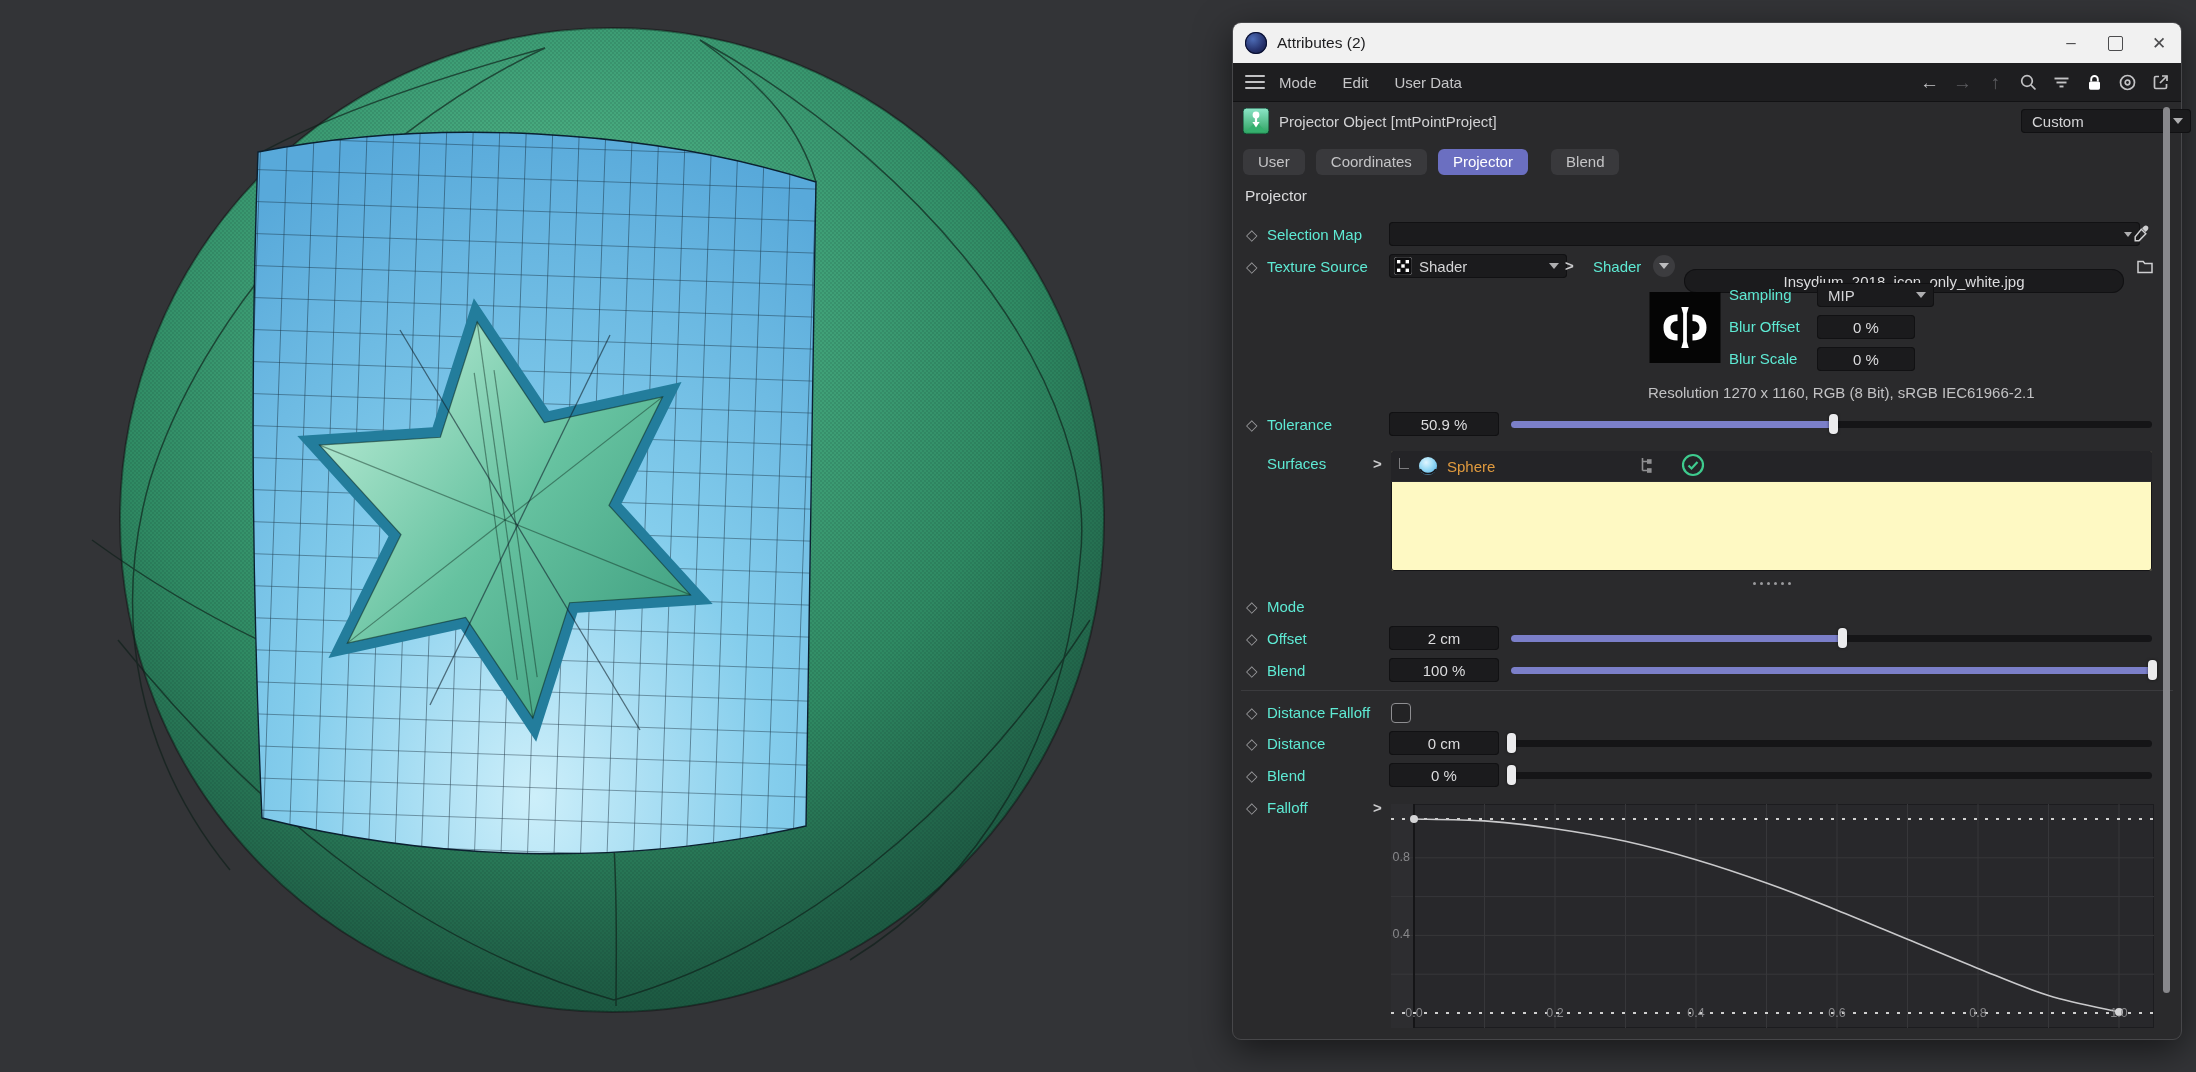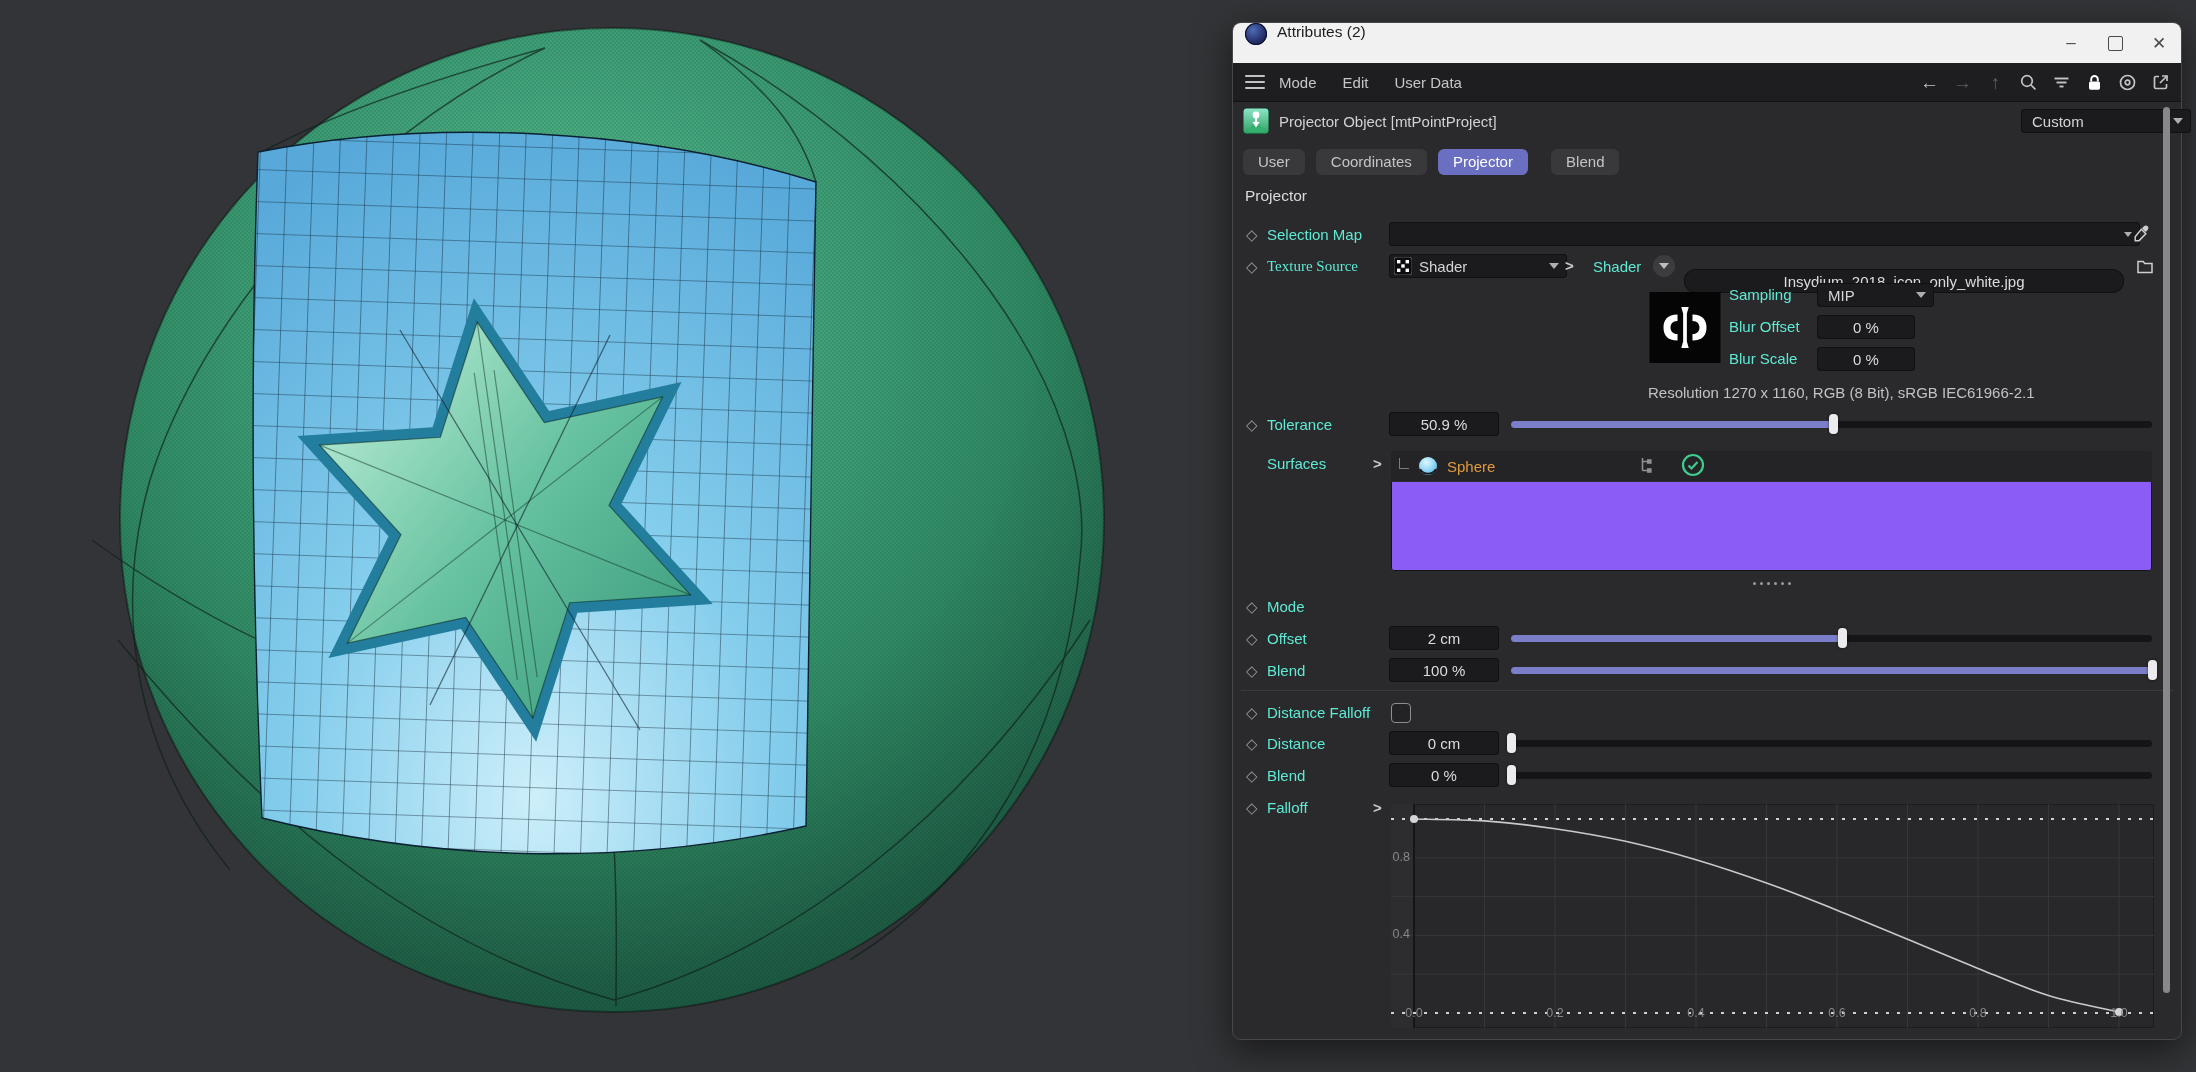--- a/index.html
+++ b/index.html
@@ -4,21 +4,21 @@
 <style>
   html,body{margin:0;padding:0;background:#333437;}
   #stage{position:relative;width:2196px;height:1072px;overflow:hidden;
          font-family:"Liberation Sans",sans-serif;color:#c9c9cb;font-size:15px;}
 
   
   #panel{position:absolute;left:1232px;top:22px;width:948px;height:1016px;
          background:#2a2a2c;border-radius:9px;border:1px solid #47474a;
          box-shadow:0 10px 36px rgba(0,0,0,.55);z-index:5;}
   .titlebar{position:absolute;left:0;top:0;width:100%;height:40px;background:#f1f1f1;
-            border-radius:8px 8px 0 0;display:flex;}
+            border-radius:8px 8px 0 0;display:flex;align-items:center;}
   .titlebar .title{color:#1d1d1f;font-size:15.5px;margin-left:10px;}
   .c4d-icon{width:22px;height:22px;margin-left:12px;border-radius:50%;
             background:radial-gradient(circle at 36% 32%,#4d6cb6 0%,#27336e 55%,#0d1536 100%);
             box-shadow:inset 0 0 0 1px #0a1030;}
   .winbtns{margin-left:auto;display:flex;align-items:center;height:100%;}
   .wbtn{width:44px;height:100%;display:flex;align-items:center;justify-content:center;
         color:#4c4c4e;font-size:17px;}
   .wbtn.maxi i{display:block;width:13px;height:13px;border:1.6px solid #4c4c4e;border-radius:2px;}
 
   .menubar{position:absolute;left:0;top:40px;width:100%;height:38px;background:#1e1e20;
@@ -46,21 +46,21 @@
   .chev{color:#cbcbcd;font-weight:700;font-size:15px;}
   .slider{position:relative;height:26px;}
   .slider .track{position:absolute;left:0;right:0;top:10px;height:7px;background:#151517;border-radius:4px;}
   .slider .fill{position:absolute;left:0;top:10px;height:7px;background:#7b7fc9;border-radius:4px;}
   .slider .shandle{position:absolute;top:3px;width:9px;height:20px;background:#ebebed;
                    border-radius:4px;box-shadow:0 0 3px rgba(0,0,0,.6);}
   .checkbox{width:18px;height:18px;border:1.6px solid #8e8e91;border-radius:4px;background:#232325;}
   .sep{position:absolute;height:1px;background:#3b3b3e;}
 
   
-  .listbox{background:#8b5cf6;border-radius:3px;box-shadow:inset 0 0 0 1px #151517;overflow:hidden;}
+  .listbox{background:#fef9c3;border-radius:3px;box-shadow:inset 0 0 0 1px #151517;overflow:hidden;}
   .list-item{height:30px;display:flex;align-items:center;background:#242427;
              border-bottom:1px solid #2c2c2f;padding-left:8px;gap:8px;}
   .tree-glyph{width:9px;height:10px;border-left:1.6px solid #7c7c7f;border-bottom:1.6px solid #7c7c7f;
               margin-top:-6px;}
   .surf-name{color:#e09a3e;}
   .drag-dots{position:absolute;height:8px;display:flex;align-items:center;justify-content:center;gap:4px;}
   .drag-dots i{width:3px;height:3px;background:#9a9a9d;border-radius:50%;display:block;}
 
   
   #falloff-graph{position:absolute;background:#28282b;box-shadow:inset 0 0 0 1px #1c1c1f;}
@@ -248,21 +248,21 @@
       <span style="position:absolute;left:898px;top:2px;">
         <svg width="21" height="21" viewBox="0 0 20 20">
           <path d="M12.4 3.2c.95-.95 2.5-.95 3.45 0 .95.95.95 2.5 0 3.45l-1.9 1.9-3.45-3.45z" fill="#cfcfd1"></path>
           <path d="M9.8 6l4.3 4.3-6.4 6.5H4v-3.7z" fill="none" stroke="#cfcfd1" stroke-width="1.4"></path>
           </svg>
       </span>
     </div>
 
     <div class="row" style="left:0;top:230px;width:948px;">
       <span class="diamond" style="position:absolute;left:13px;">◇</span>
-      <span class="plabel" style="position:absolute;left:34px;font-family:Liberation Serif, serif;">Texture Source</span>
+      <span class="plabel" style="position:absolute;left:34px;">Texture Source</span>
       <div class="dropdown" style="position:absolute;left:156px;width:165px;padding-left:5px;">
         <svg width="18" height="18" viewBox="0 0 18 18" style="margin-right:7px;">
           <rect width="18" height="18" rx="3" fill="#0c0c0e" stroke="#5a5a5d"></rect>
           <rect x="3" y="3" width="3.4" height="3.4" fill="#fff"></rect>
             <rect x="11.6" y="3" width="3.4" height="3.4" fill="#fff"></rect>
           <rect x="7.3" y="7.3" width="3.4" height="3.4" fill="#fff"></rect>
           <rect x="3" y="11.6" width="3.4" height="3.4" fill="#fff"></rect>
             <rect x="11.6" y="11.6" width="3.4" height="3.4" fill="#fff"></rect>
         </svg>
         <span>Shader</span>

